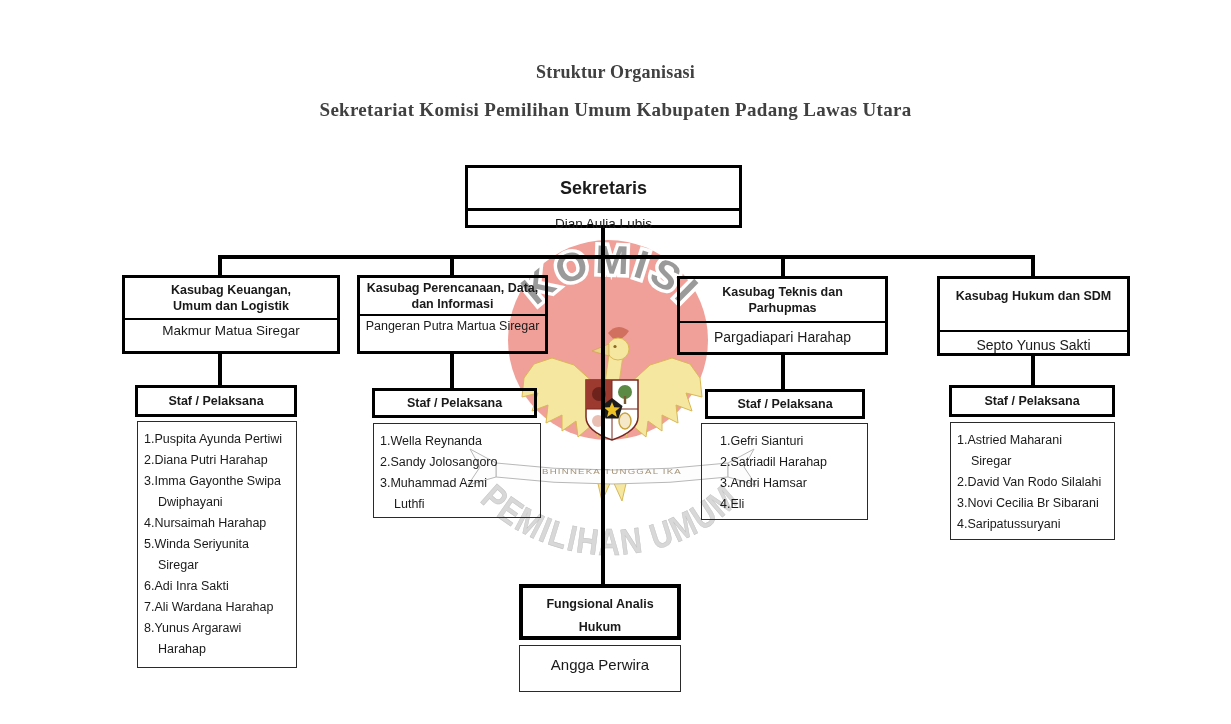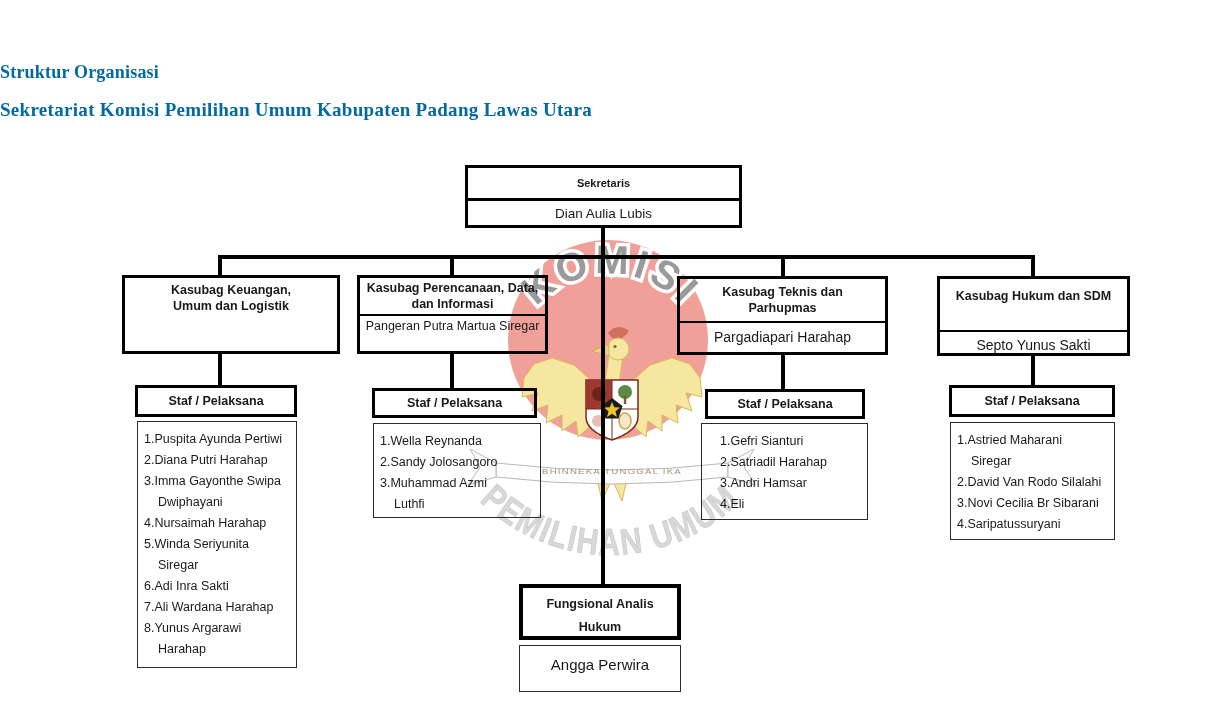--- a/index.html
+++ b/index.html
@@ -1,32 +1,32 @@
 <!DOCTYPE html>
 <html><head>
 <meta charset="utf-8">
 <style>
   html,body{margin:0;padding:0;background:#fff;}
   .stage{position:relative;width:1231px;height:724px;background:#fff;overflow:hidden;
          font-family:"Liberation Sans",sans-serif;color:#1a1a1a;}
-  .titles{position:absolute;left:0;top:0;width:100%;
-          font-family:"Liberation Serif",serif;font-weight:bold;color:#0369a1;}
+  .titles{position:absolute;left:0;top:0;width:100%;text-align:center;
+          font-family:"Liberation Serif",serif;font-weight:bold;color:#404040;}
   .title-main{position:absolute;left:0;top:62px;width:100%;font-size:18px;letter-spacing:.2px;}
   .title-sub{position:absolute;left:0;top:99px;width:100%;font-size:19px;letter-spacing:.3px;}
 
   .wm{position:absolute;left:420px;top:225px;width:370px;height:360px;z-index:0;}
 
   .line{position:absolute;background:#000;z-index:1;}
 
   .obox{position:absolute;box-sizing:border-box;border:3px solid #000;background:transparent;z-index:2;}
   .obox .bt{display:flex;align-items:center;justify-content:center;text-align:center;
             font-weight:bold;font-size:12.5px;line-height:16px;}
   .obox .bn{border-top:2px solid #000;text-align:center;font-size:13.5px;padding-top:3px;}
   .sek{border-width:3px;}
-  .sek .bt{height:30px;font-size:11px;}
+  .sek .bt{height:40px;font-size:18px;}
   .sek .bn{border-top-width:3px;height:24px;display:flex;align-items:center;justify-content:center;padding-top:0;font-size:13.5px;}
   .hdr{position:absolute;box-sizing:border-box;border:3px solid #000;background:transparent;z-index:2;
        display:flex;align-items:center;justify-content:center;font-weight:bold;font-size:12.5px;}
   .slist{position:absolute;box-sizing:border-box;border:1px solid #2a2a2a;background:transparent;z-index:2;
          font-size:12.5px;line-height:21px;}
   .staff-item{padding-left:14px;text-indent:-14px;}
 
   .func{position:absolute;box-sizing:border-box;border:4px solid #000;background:transparent;z-index:2;
         text-align:center;font-weight:bold;font-size:12.5px;line-height:23px;padding-top:5px;}
   .angga{position:absolute;box-sizing:border-box;border:1px solid #2a2a2a;background:transparent;z-index:2;
@@ -95,20 +95,21 @@
 
   <div class="obox sek" style="left:465px;top:165px;width:277px;height:63px;">
     <div class="bt">Sekretaris</div>
     <div class="bn">Dian Aulia Lubis</div>
   </div>
 
   <div class="obox" style="left:122px;top:275px;width:218px;height:79px;">
     <div class="bt" style="height:40px;">
         <span style="display:block;max-width:162px;">Kasubag Keuangan, Umum dan Logistik</span>
       </div>
+    <div class="bn">Makmur Matua Siregar</div>
   </div>
   <div class="hdr" style="left:135px;top:385px;width:162px;height:32px;">
     <span>Staf / Pelaksana</span>
   </div>
   <div class="slist" style="left:137px;top:421px;width:160px;height:247px;padding:7px 6px 4px 6px;">
       <div class="staff-item">1.Puspita Ayunda Pertiwi</div>
       <div class="staff-item">2.Diana Putri Harahap</div>
       <div class="staff-item">3.Imma Gayonthe Swipa Dwiphayani</div>
       <div class="staff-item">4.Nursaimah Harahap</div>
       <div class="staff-item">5.Winda Seriyunita Siregar</div>

